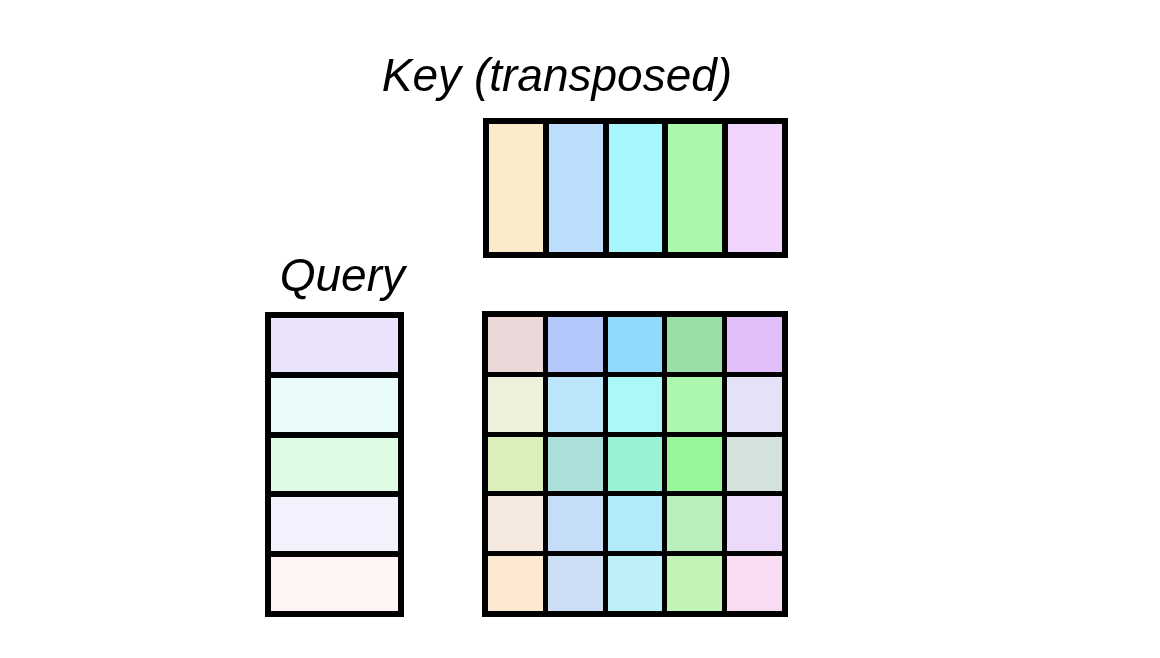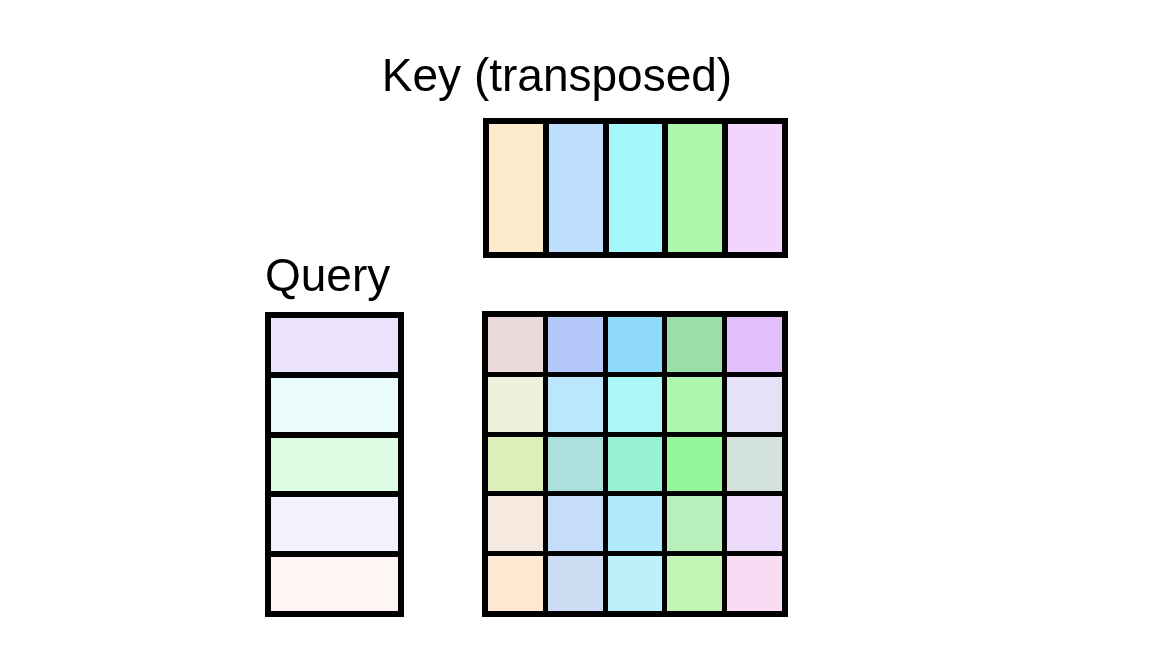--- a/index.html
+++ b/index.html
@@ -11,20 +11,21 @@
     width: 1160px;
     height: 658px;
     position: relative;
     overflow: hidden;
     font-family: "Liberation Sans", sans-serif;
   }
 
   .canvas {
     position: absolute;
     inset: 0;
+    font-style: italic;
   }
 
   
   .title {
     position: absolute;
     color: #000000;
     font-weight: 400;
     white-space: nowrap;
     line-height: 1;
     letter-spacing: 0px;
@@ -34,21 +35,21 @@
     top: 52px;
     width: 1160px;
     text-align: center;
     font-size: 46px;
     transform: translateX(-23px);
   }
   #query-title {
     left: 265px;
     top: 252px;
     width: 140px;
-    text-align: left;
+    text-align: right;
     font-size: 46px;
   }
 
   
   .matrix {
     position: absolute;
     display: grid;
     background: #000000;
     border: 6px solid #000000;
     box-sizing: border-box;

